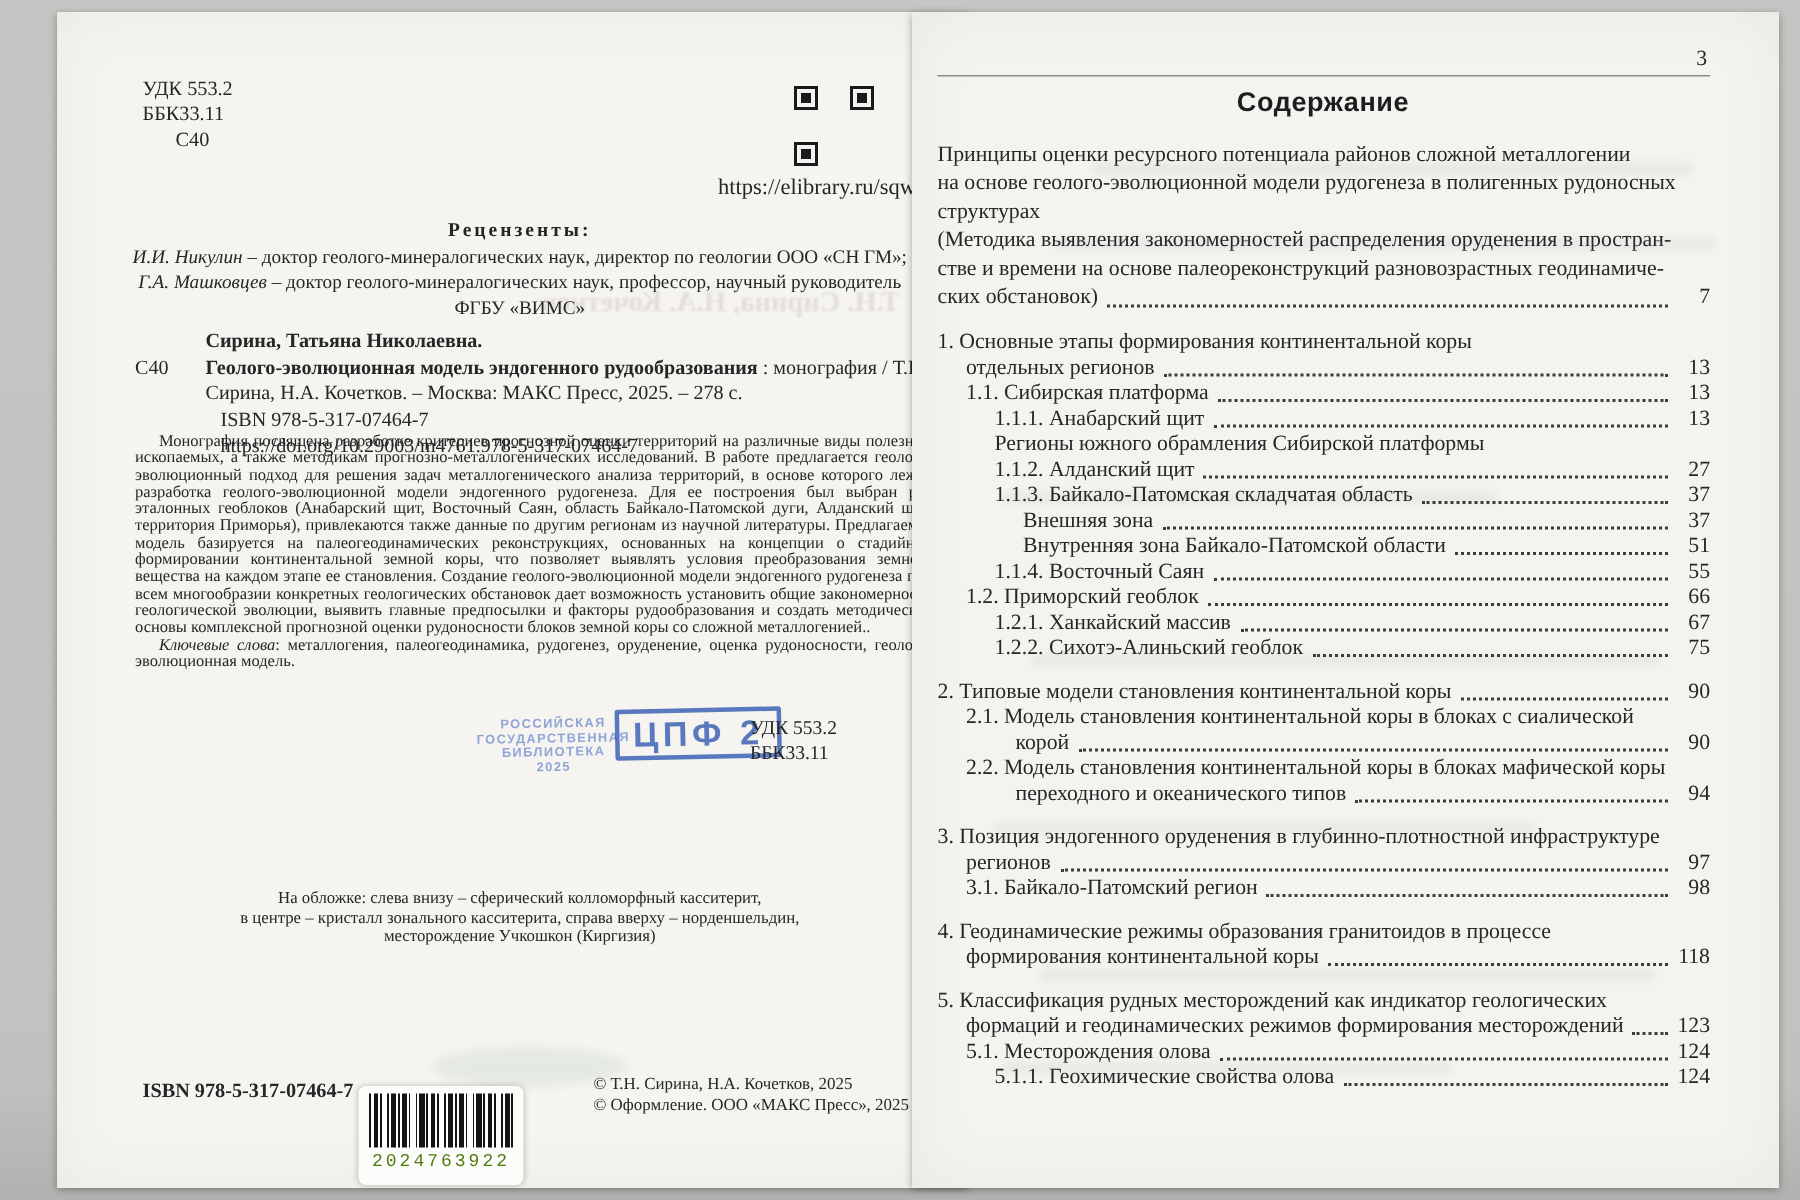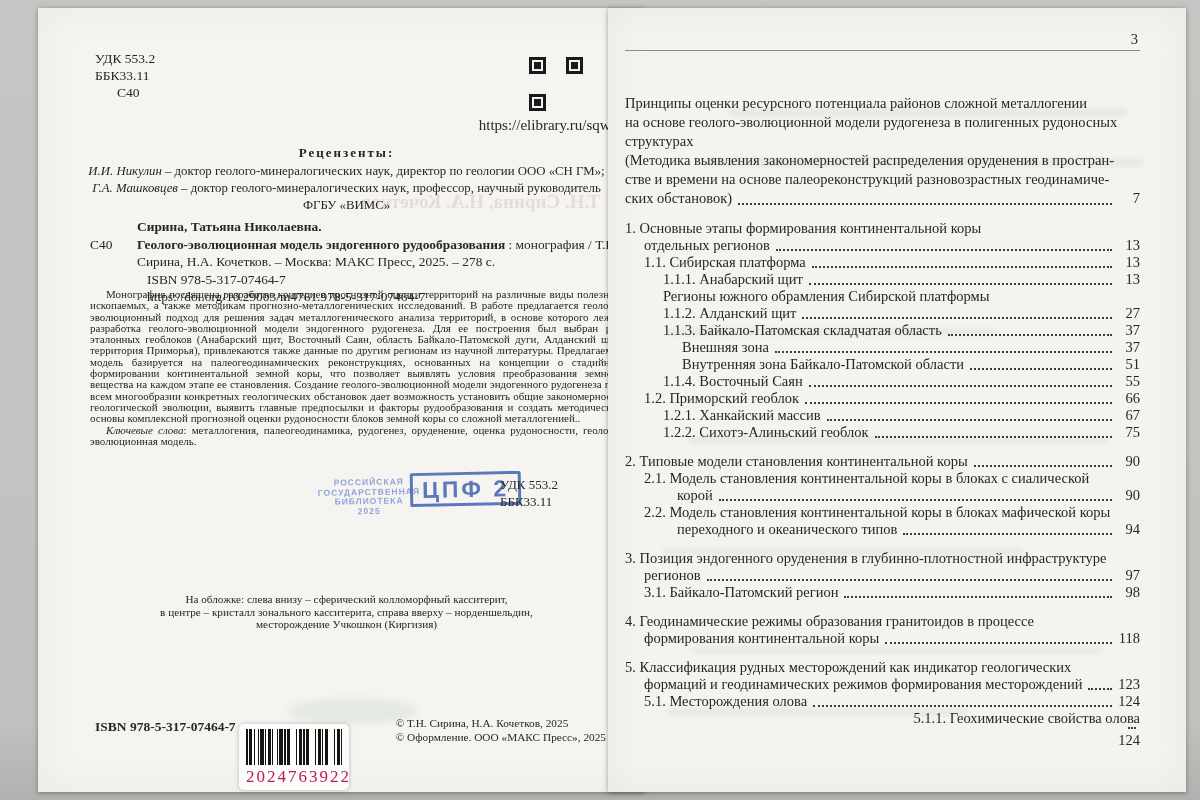--- a/index.html
+++ b/index.html
@@ -46,22 +46,22 @@
     font-size:11.2px;line-height:12.5px;}
   .footer-isbn{position:absolute;left:57px;top:711px;font-weight:bold;font-size:13.5px;}
   .footer-copyright{position:absolute;right:39px;top:709px;font-size:11.3px;line-height:13.5px;}
   .barcode-sticker{position:absolute;left:201px;top:716px;width:96px;height:58px;
     background:#fcfcfa;border-radius:5px;box-shadow:0 0 4px rgba(0,0,0,.25);
     padding:5px 7px 3px;text-align:center;}
   .barcode-bars{height:36px;
     background:repeating-linear-gradient(90deg,#141414 0 1.5px,transparent 1.5px 3px,
       #141414 3px 6px,transparent 6px 7.5px,#141414 7.5px 8.5px,transparent 8.5px 12px,
       #141414 12px 13px,transparent 13px 14.5px,#141414 14.5px 18px,transparent 18px 19px);}
-  .barcode-number{font-family:Liberation Serif, serif;font-size:17px;letter-spacing:2px;
-    margin-top:2px;color:#be185d;}
+  .barcode-number{font-family:Liberation Mono, monospace;font-size:12px;letter-spacing:2px;
+    margin-top:2px;color:#4d7c0f;}
   .ghost-title{position:absolute;left:250px;top:183px;width:312px;
     font-weight:bold;font-size:19px;color:#8d7a72;opacity:.18;
     transform:scaleX(-1);filter:blur(.6px);white-space:nowrap;overflow:hidden;}
   .showthrough-logo{position:absolute;left:250px;top:690px;width:130px;height:26px;
     border-radius:50%;background:#5c8f6a;opacity:.10;filter:blur(3px);}
 
   
   .pg-header{position:absolute;left:17px;right:46px;top:14px;height:28px;
     border-bottom:1.2px solid #8b8b8b;}
   .pg-number{position:absolute;right:2px;bottom:2px;font-size:14.5px;}
@@ -163,20 +163,21 @@
   <div class="barcode-sticker">
     <div class="barcode-bars"></div>
     <div class="barcode-number">2024763922</div>
   </div>
 </div>
 
 <div class="page page-right">
   <div class="pg-header">
     <span class="pg-number">3</span>
   </div>
+  <div class="toc-heading">Содержание</div>
 
   <div class="ghost-bar" style="left:120px;top:100px;width:400px;height:9px;"></div>
   <div class="ghost-bar" style="left:95px;top:150px;width:440px;height:9px;"></div>
   <div class="ghost-bar" style="left:60px;top:320px;width:330px;height:8px;"></div>
   <div class="ghost-bar" style="left:80px;top:428px;width:420px;height:8px;"></div>
   <div class="ghost-bar" style="left:55px;top:540px;width:360px;height:8px;"></div>
   <div class="ghost-bar" style="left:85px;top:638px;width:410px;height:8px;"></div>
   <div class="ghost-bar" style="left:60px;top:700px;width:300px;height:8px;"></div>
 
   <div class="toc">
@@ -309,19 +310,19 @@
       <div class="toc-row" style="padding-left: 19px;">
         <span class="t">формаций и геодинамических режимов формирования месторождений</span>
         <span class="dots"></span>
         <span class="p">123</span>
       </div>
       <div class="toc-row" style="padding-left: 19px;">
         <span class="t">5.1. Месторождения олова</span>
         <span class="dots"></span>
         <span class="p">124</span>
       </div>
-      <div class="toc-row" style="padding-left: 38px; flex-direction: column;">
+      <div class="toc-row" style="padding-left: 38px;">
         <span class="t">5.1.1. Геохимические свойства олова</span>
         <span class="dots"></span>
         <span class="p">124</span>
       </div>
     </div>
 </div>
 
 </body></html>

